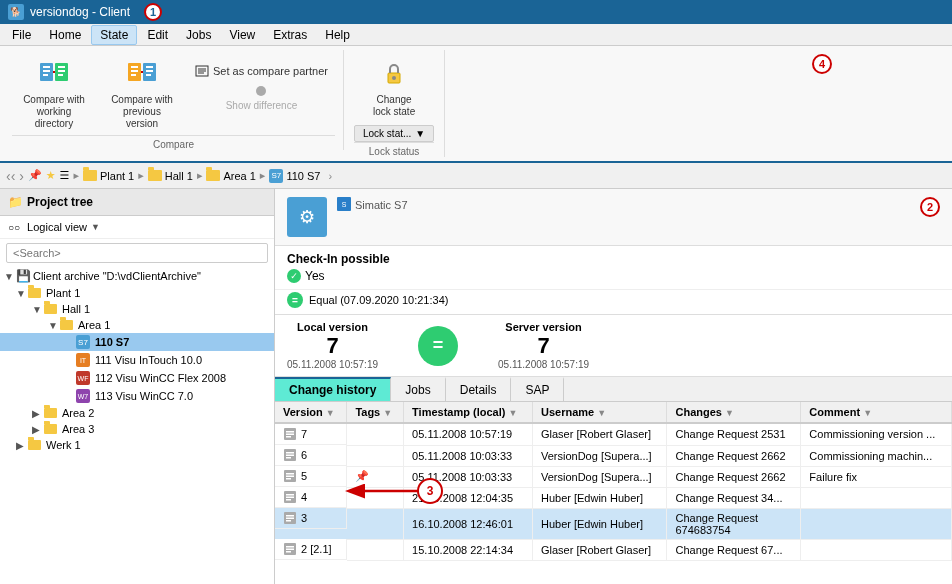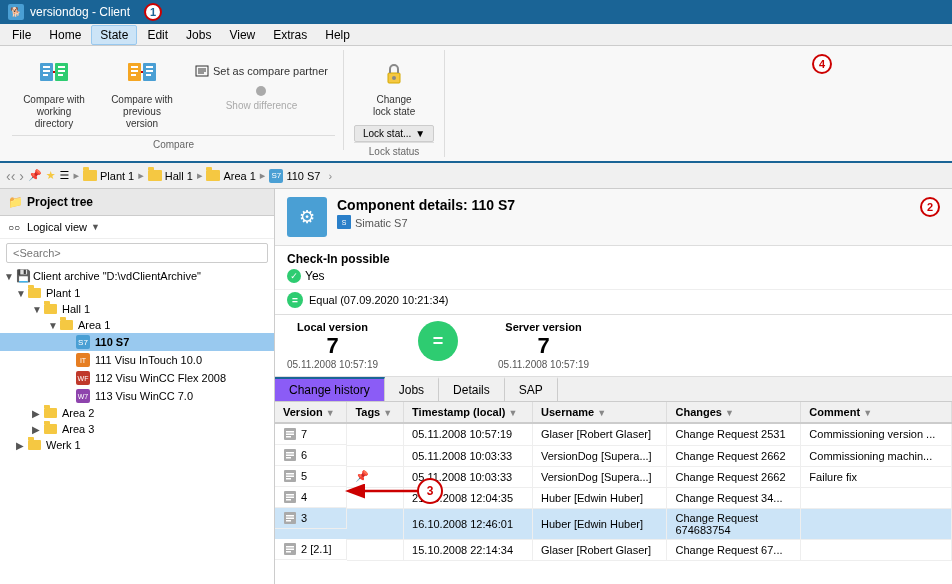--- a/index.html
+++ b/index.html
@@ -47,31 +47,31 @@
 
     
     .right-panel { flex: 1; display: flex; flex-direction: column; background: white; }
     .component-header { padding: 8px 12px; border-bottom: 1px solid #ddd; background: #f8f8f8; }
     .component-title { font-size: 14px; font-weight: bold; margin-bottom: 2px; }
     .component-type { font-size: 11px; color: #555; display: flex; align-items: flex-end; gap: 4px; }
     .simatic-icon { width: 14px; height: 14px; background: #2a7fc9; border-radius: 1px; display: flex; align-items: center; justify-content: center; font-size: 7px; color: white; }
     .check-circle { width: 14px; height: 14px; background: #2ecc71; border-radius: 50%; display: flex; align-items: center; justify-content: center; color: white; font-size: 9px; }
     .equal-icon { width: 16px; height: 16px; background: #2ecc71; border-radius: 50%; display: flex; align-items: center; justify-content: center; color: white; font-size: 10px; font-weight: bold; }
 
-    .version-bar { padding: 6px 12px; border-bottom: 1px solid #ddd; display: flex; align-items: flex-start; gap: 20px; }
+    .version-bar { padding: 6px 12px; border-bottom: 1px solid #ddd; display: flex; align-items: center; gap: 20px; }
     .version-section { text-align: center; }
     .version-section-label { font-size: 11px; font-weight: bold; }
     .version-number { font-size: 22px; font-weight: bold; }
     .version-date { font-size: 10px; color: #555; }
     .equal-badge { width: 40px; height: 40px; background: #2ecc71; border-radius: 50%; display: flex; align-items: center; justify-content: center; color: white; font-size: 18px; font-weight: bold; margin: 0 20px; }
 
     
     .tabs { display: flex; border-bottom: 1px solid #ccc; background: #f0f0f0; }
     .tab { padding: 4px 14px; cursor: pointer; font-size: 12px; border-right: 1px solid #ccc; border-top: 2px solid transparent; }
-    .tab.active { background: #8b5cf6; border-top: 2px solid #1a6496; font-weight: normal; }
+    .tab.active { background: #5eead4; border-top: 2px solid #1a6496; font-weight: bold; }
 
     
     .table-container { overflow-y: auto; flex: 1; }
     table { width: 100%; border-collapse: collapse; font-size: 11px; }
     th { background: #f0f0f0; padding: 4px 8px; text-align: left; border-bottom: 2px solid #ccc; border-right: 1px solid #ddd; font-weight: bold; cursor: pointer; white-space: nowrap; }
     th .sort-arrow { font-size: 9px; color: #888; }
     td { padding: 3px 8px; border-bottom: 1px solid #eee; border-right: 1px solid #eee; white-space: nowrap; }
     tr.highlighted { background: #cce4f7; }
 
     
@@ -314,21 +314,20 @@
           <span class="tree-label" style="margin-left:3px;">Werk 1</span>
         </div>
       </div>
     </div>
 
     <div class="right-panel">
 
       <div class="component-header" style="display: flex; align-items: flex-start; gap: 10px;">
         <div style="width: 40px; height: 40px; background: #4a9fd4; border-radius: 3px; display: flex; align-items: center; justify-content: center; color: white; font-size: 18px; flex-shrink: 0;">⚙</div>
         <div>
-          <div class="component-title">Component details: 110 S7</div>
           <div class="component-type">
             <div class="simatic-icon">S</div>
             <span>Simatic S7</span>
           </div>
         </div>
 
         <div style="margin-left: auto; display: flex; align-items: center; justify-content: center; width: 20px; height: 20px; background: white; border: 2px solid #cc0000; border-radius: 50%; color: #cc0000; font-weight: bold; font-size: 11px;">2</div>
       </div>
 
       <div style="padding: 6px 12px; border-bottom: 1px solid #eee;">

